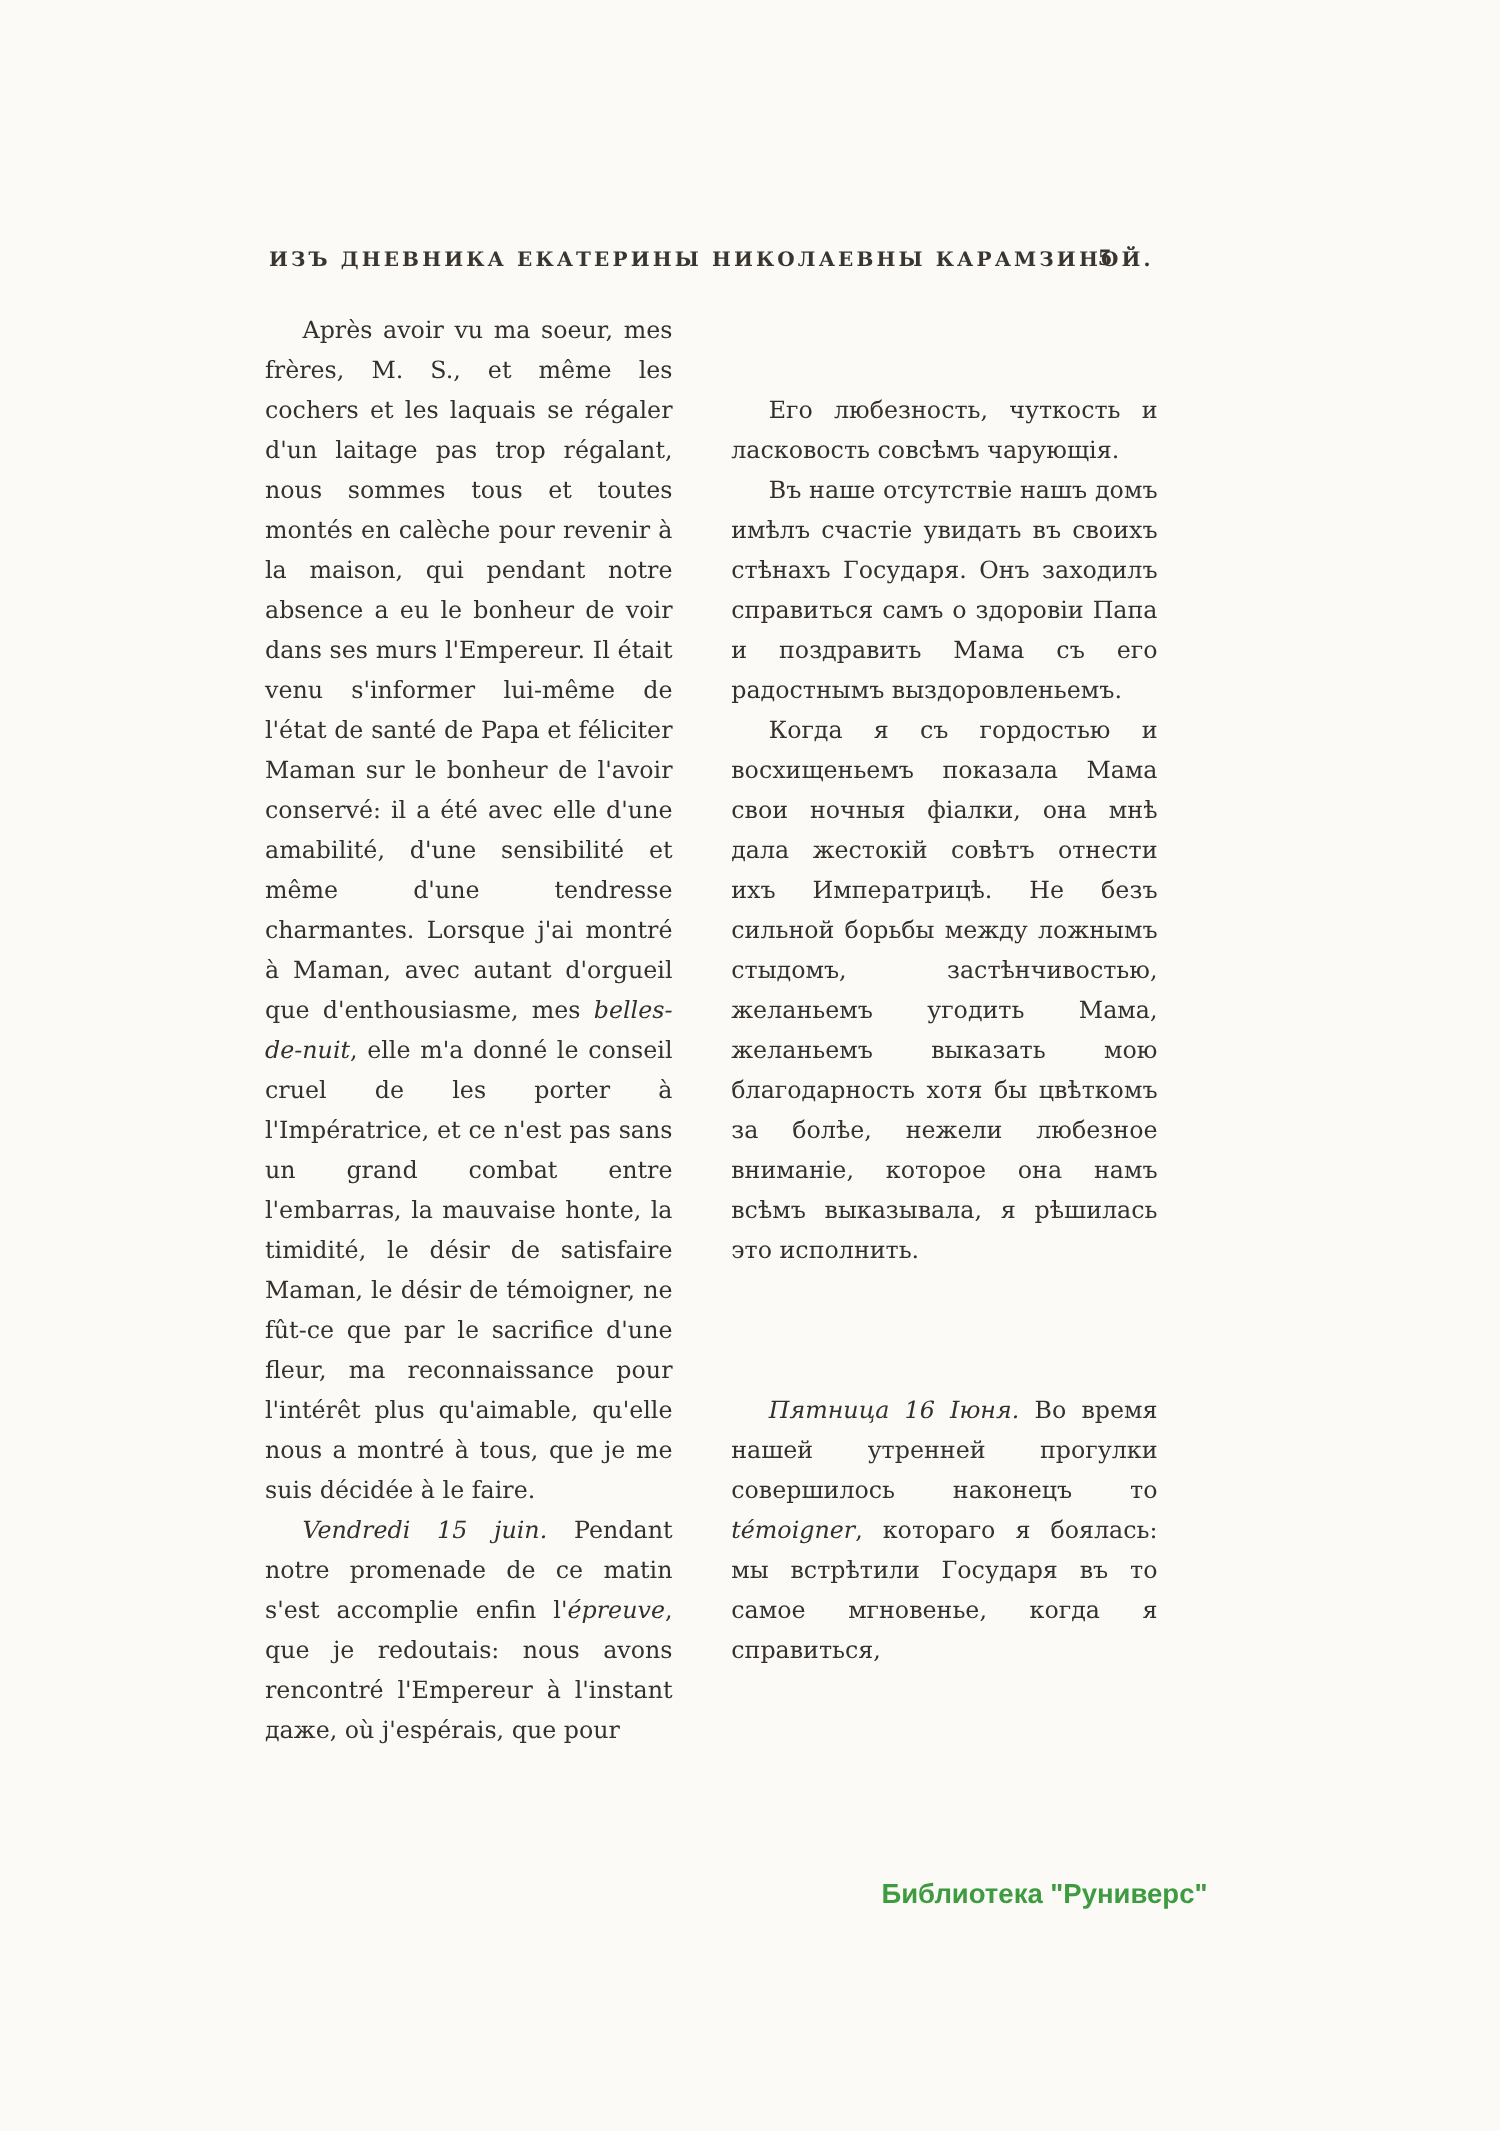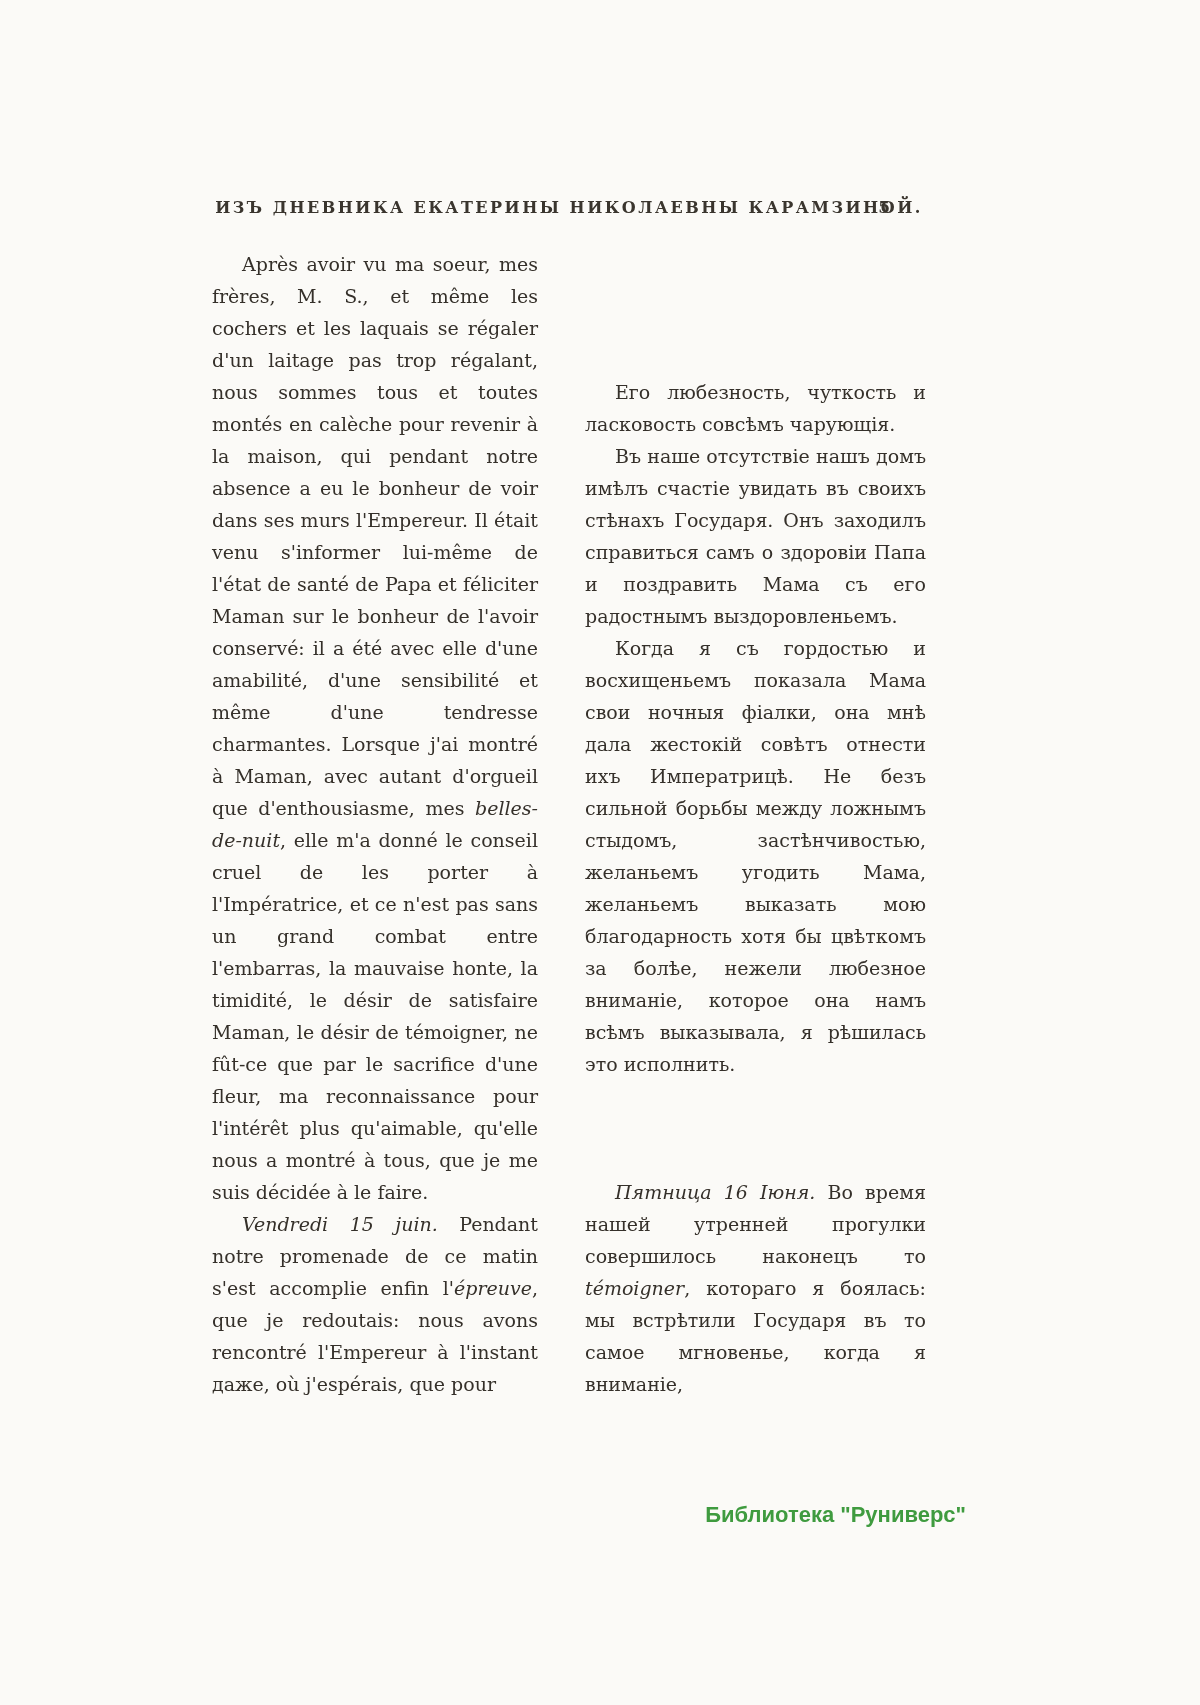--- a/index.html
+++ b/index.html
@@ -31,21 +31,21 @@
   .page-number {
     position: absolute;
     right: 36px;
     top: -1px;
     letter-spacing: 0;
     font-size: 17px;
     font-weight: bold;
   }
   .columns {
     display: flex;
-    align-items: flex-end;
+    align-items: center;
     margin-top: 31px;
   }
   .col {
     font-size: 19px;
     line-height: 32px;
     text-align: justify;
   }
   .col-left {
     width: 350px;
     padding-right: 24px;
@@ -88,19 +88,19 @@
       <p class="para"><span>Après avoir vu ma soeur, mes frères, M. S., et même les cochers et les laquais se régaler d'un laitage pas trop régalant, nous sommes tous et toutes montés en calèche pour revenir à la maison, qui pendant notre absence a eu le bonheur de voir dans ses murs l'Empereur. Il était venu s'informer lui-même de l'état de santé de Papa et féliciter Maman sur le bonheur de l'avoir conservé: il a été avec elle d'une amabilité, d'une sensibilité et même d'une tendresse charmantes. Lorsque j'ai montré à Maman, avec autant d'orgueil que d'enthousiasme, mes </span><i>belles-de-nuit</i><span>, elle m'a donné le conseil cruel de les porter à l'Impératrice, et ce n'est pas sans un grand combat entre l'embarras, la mauvaise honte, la timidité, le désir de satisfaire Maman, le désir de témoigner, ne fût-ce que par le sacrifice d'une fleur, ma reconnaissance pour l'intérêt plus qu'aimable, qu'elle nous a montré à tous, que je me suis décidée à le faire.</span></p>
       <p class="para"><i>Vendredi 15 juin.</i><span> Pendant notre promenade de ce matin s'est accomplie enfin l'</span><i>épreuve</i><span>, que je redoutais: nous avons rencontré l'Empereur à l'instant даже, où j'espérais, que pour</span></p>
     </div>
 
     <div class="divider"></div>
 
     <div class="col col-right">
       <p class="para"><span>Его любезность, чуткость и ласковость совсѣмъ чарующія.</span></p>
       <p class="para"><span>Въ наше отсутствіе нашъ домъ имѣлъ счастіе увидать въ своихъ стѣнахъ Государя. Онъ заходилъ справиться самъ о здоровіи Папа и поздравить Мама съ его радостнымъ выздоровленьемъ.</span></p>
       <p class="para"><span>Когда я съ гордостью и восхищеньемъ показала Мама свои ночныя фіалки, она мнѣ дала жестокій совѣтъ отнести ихъ Императрицѣ. Не безъ сильной борьбы между ложнымъ стыдомъ, застѣнчивостью, желаньемъ угодить Мама, желаньемъ выказать мою благодарность хотя бы цвѣткомъ за болѣе, нежели любезное вниманіе, которое она намъ всѣмъ выказывала, я рѣшилась это исполнить.</span></p>
-      <p class="para gap-before"><i>Пятница 16 Іюня.</i><span> Во время нашей утренней прогулки совершилось наконецъ то </span><i>témoigner</i><span>, котораго я боялась: мы встрѣтили Государя въ то самое мгновенье, когда я вниманіе,</span></p>
+      <p class="para gap-before"><i>Пятница 16 Іюня.</i><span> Во время нашей утренней прогулки совершилось наконецъ то </span><i>témoigner</i><span>, котораго я боялась: мы встрѣтили Государя въ то самое мгновенье, когда я справиться,</span></p>
     </div>
 
   </div>
 </div>
 
 <div class="watermark">Библиотека "Руниверс"</div>
 
 </body></html>

